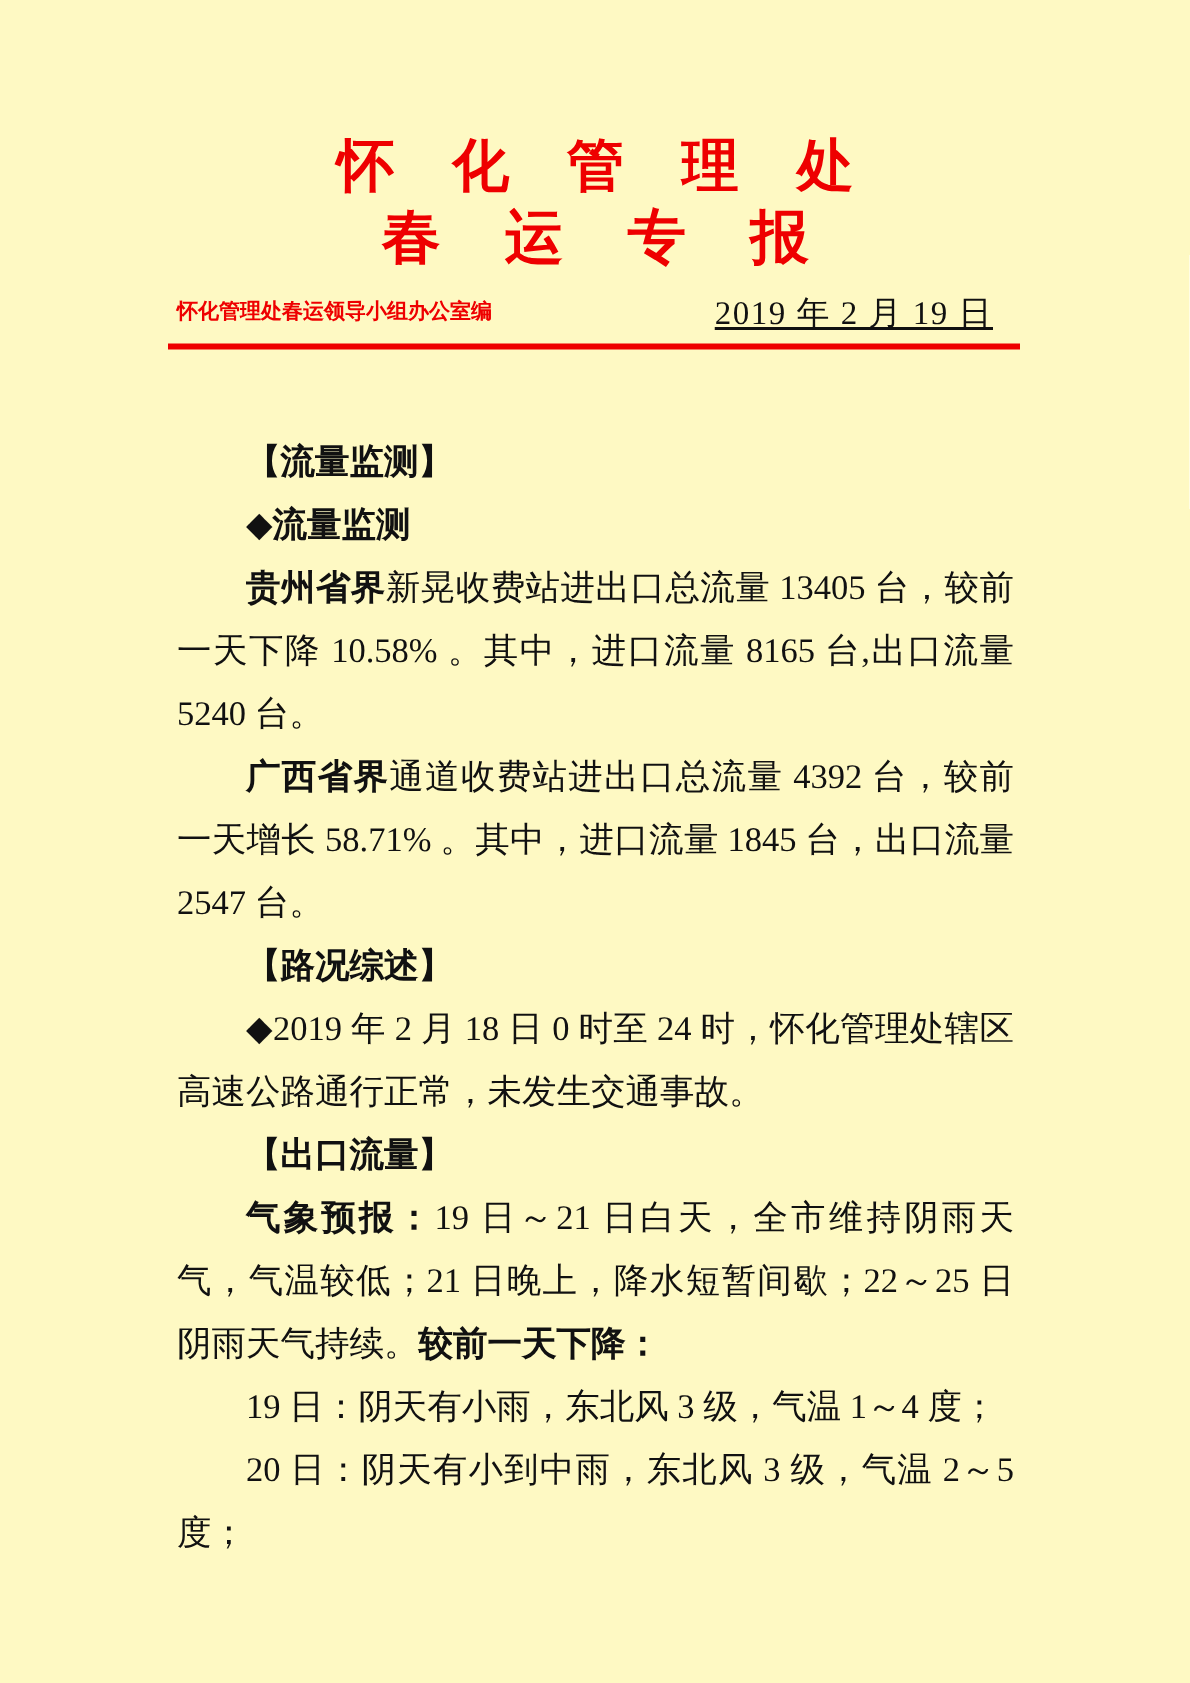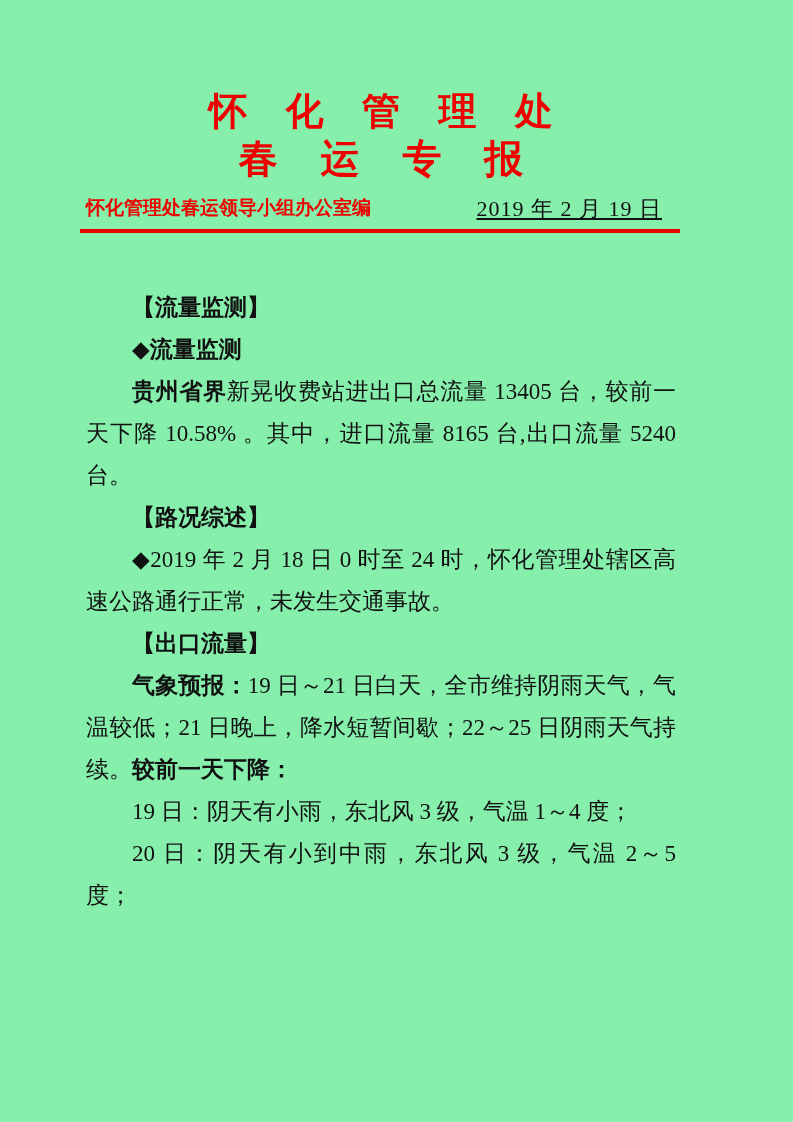--- a/index.html
+++ b/index.html
@@ -5,22 +5,22 @@
   html, body {
     margin: 0;
     padding: 0;
     background: #ffffff;
   }
   .page {
     position: relative;
     width: 793px;
     height: 1122px;
     box-sizing: border-box;
-    background: #86efac;
-    padding: 88px 117px 0 86px;
+    background: #fef9c3;
+    padding: 88px 117px 0 118px;
     overflow: hidden;
   }
   .doc-title {
     color: #ee0000;
     font-family: "Liberation Sans", "DejaVu Sans", sans-serif;
     font-weight: bold;
     font-size: 38px;
     line-height: 46px;
     letter-spacing: 14px;
     text-indent: 14px; 
@@ -42,21 +42,21 @@
   .byline-row {
     display: flex;
     justify-content: space-between;
     align-items: flex-end;
     margin-top: 17px;
   }
   .byline {
     color: #ee0000;
     font-family: Liberation Mono, monospace;
     font-weight: bold;
-    font-size: 19px;
+    font-size: 14px;
     line-height: 28px;
     white-space: nowrap;
     text-align: right;
   }
   .date {
     color: #111111;
     font-family: "Liberation Serif", "DejaVu Serif", serif;
     font-size: 22px;
     line-height: 28px;
     letter-spacing: 1px;
@@ -96,20 +96,21 @@
   <div class="doc-subtitle">春 运 专 报</div>
   <div class="byline-row">
     <span class="byline">怀化管理处春运领导小组办公室编</span>
     <span class="date">2019 年 2 月 19 日</span>
   </div>
   <div class="red-rule"></div>
   <div class="doc-body" id="doc-body">
       <p class="heading"><span class="b">【流量监测】</span></p>
       <p class="heading"><span class="b">◆流量监测</span></p>
       <p class="para"><span class="b">贵州省界</span><span>新晃收费站进出口总流量 13405 台，较前一天下降 10.58% 。其中，进口流量 8165 台,出口流量 5240 台。</span></p>
+      <p class="para"><span class="b">广西省界</span><span>通道收费站进出口总流量 4392 台，较前一天增长 58.71% 。其中，进口流量 1845 台，出口流量 2547 台。</span></p>
       <p class="heading"><span class="b">【路况综述】</span></p>
       <p class="para"><span>◆2019 年 2 月 18 日 0 时至 24 时，怀化管理处辖区高速公路通行正常，未发生交通事故。</span></p>
       <p class="heading"><span class="b">【出口流量】</span></p>
       <p class="para"><span class="b">气象预报：</span><span>19 日～21 日白天，全市维持阴雨天气，气温较低；21 日晚上，降水短暂间歇；22～25 日阴雨天气持续。</span><span class="b">较前一天下降：</span></p>
       <p class="para"><span>19 日：阴天有小雨，东北风 3 级，气温 1～4 度；</span></p>
       <p class="para"><span>20 日：阴天有小到中雨，东北风 3 级，气温 2～5 度；</span></p>
     </div>
 </div>
 
 </body></html>

